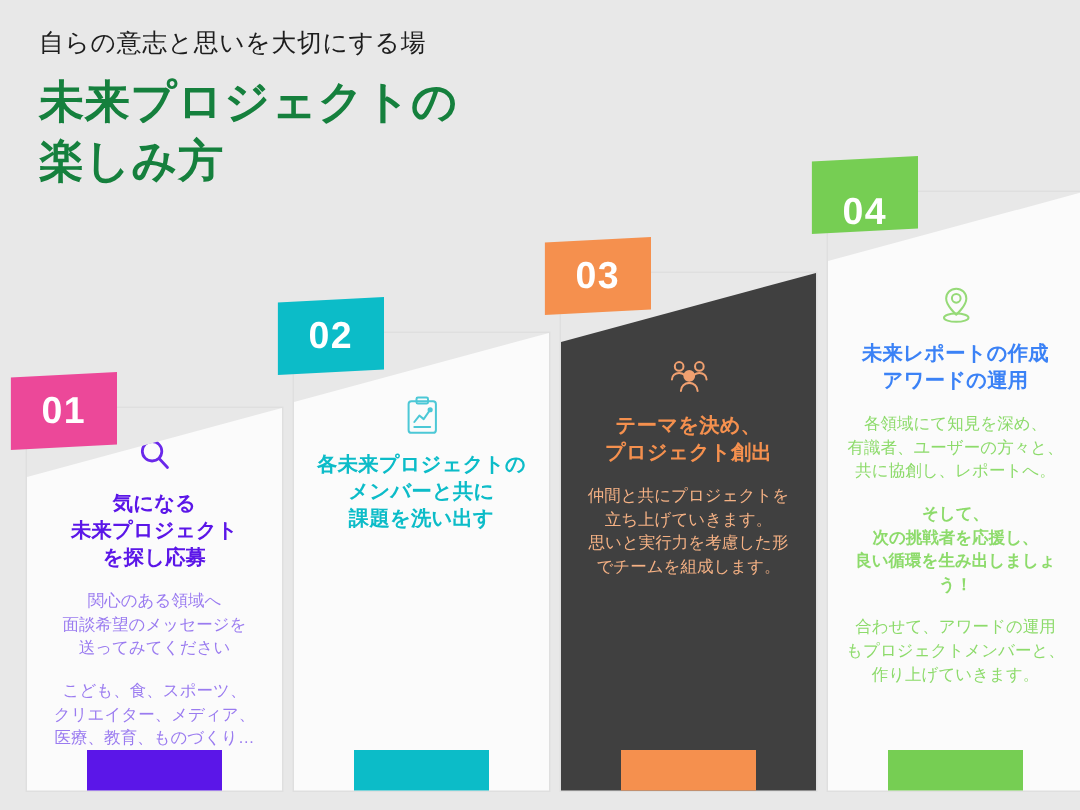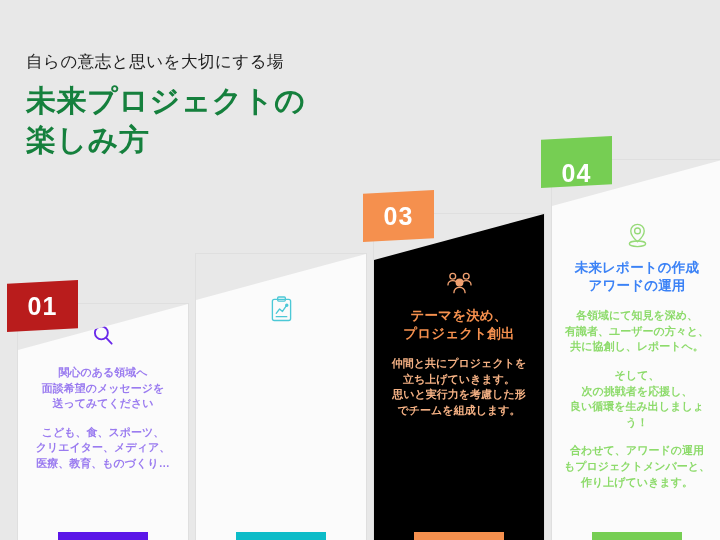--- a/index.html
+++ b/index.html
@@ -11,21 +11,20 @@
     height: 540px;
     overflow: hidden;
     background: #e8e8e8;
     font-family: "Liberation Sans", "DejaVu Sans", sans-serif;
   }
   #stage {
     position: relative;
     width: 720px;
     height: 392px;
     background: #e8e8e8;
-    margin-top: 32px;
   }
 
   
   .header {
     position: absolute;
     left: 26px;
     top: 20px;
     z-index: 40;
   }
   .eyebrow {
@@ -94,21 +93,20 @@
     line-height: 1.34;
     white-space: pre-line;
     letter-spacing: .2px;
   }
   .bodytext {
     font-size: 11px;
     line-height: 1.42;
     white-space: pre-line;
     letter-spacing: 0px;
     margin-top: 13px;
-    font-weight: bold;
   }
   .bodytext.bold { font-weight: bold; }
 
   .footbar {
     position: absolute;
     bottom: 0;
     left: 50%;
     transform: translateX(-50%);
     width: 90px;
     height: 27px;
@@ -154,60 +152,69 @@
 
   <div class="header">
     <div class="eyebrow">自らの意志と思いを大切にする場</div>
     <div class="maintitle">未来プロジェクトの
 楽しみ方</div>
   </div>
 
   <div class="card" id="card-1" style="background: rgb(251, 251, 251);">
     <div class="card-inner">
       <div class="slant" style="background: rgb(232, 232, 232);"></div>
-      <div class="badge" style="background: #b91c1c;">
+      <div class="badge" style="background: #ec4899;">
         <span>01</span>
       </div>
       <div class="card-content">
         <div class="icon-wrap">
           <svg class="icon-svg" width="26" height="26" viewBox="0 0 24 24" fill="none" stroke="#6a28ea" stroke-width="1.7" stroke-linecap="round">
             <circle cx="10.5" cy="10" r="6"></circle>
             <line x1="15" y1="14.6" x2="20" y2="20"></line>
           </svg>
         </div>
+        <div class="heading" style="color: rgb(91, 22, 232);">気になる
+未来プロジェクト
+を探し応募</div>
         <div class="bodytext" style="color: rgb(154, 123, 240);">関心のある領域へ
 面談希望のメッセージを
 送ってみてください</div>
         <div class="bodytext" style="color: rgb(154, 123, 240);">こども、食、スポーツ、
 クリエイター、メディア、
 医療、教育、ものづくり…</div>
       </div>
       <div class="footbar" style="background: rgb(91, 22, 232);"></div>
     </div>
   </div>
 
   <div class="card" id="card-2" style="background: rgb(251, 251, 251);">
     <div class="card-inner">
       <div class="slant" style="background: rgb(232, 232, 232);"></div>
+      <div class="badge" style="background: rgb(12, 188, 200);">
+        <span>02</span>
+      </div>
       <div class="card-content">
         <div class="icon-wrap">
           <svg class="icon-svg" width="23" height="27" viewBox="0 0 24 28" fill="none" stroke="#4cc8d6" stroke-width="1.4" stroke-linecap="round" stroke-linejoin="round">
             <rect x="2.5" y="3.5" width="19" height="22" rx="2"></rect>
             <rect x="8" y="1" width="8" height="4.2" rx="1"></rect>
             <polyline points="6.5,18 10,13.5 13,16 17.5,9.5"></polyline>
             <circle cx="17.5" cy="9.5" r="1.1" fill="#4cc8d6"></circle>
             <line x1="6.5" y1="21.5" x2="17.5" y2="21.5"></line>
           </svg>
         </div>
+        <div class="heading" style="color: rgb(12, 188, 200);">各未来プロジェクトの
+メンバーと共に
+課題を洗い出す</div>
       </div>
       <div class="footbar" style="background: rgb(12, 188, 200);"></div>
     </div>
   </div>
 
-  <div class="card" id="card-3" style="background: #000000;">
+  <div class="card" id="card-3" style="background: #404040;">
     <div class="card-inner">
       <div class="slant" style="background: rgb(232, 232, 232);"></div>
       <div class="badge" style="background: rgb(245, 144, 78);">
         <span>03</span>
       </div>
       <div class="card-content">
         <div class="icon-wrap">
           <svg class="icon-svg" width="27" height="25" viewBox="0 0 28 26" fill="none" stroke="#f0a070" stroke-width="1.4" stroke-linecap="round" stroke-linejoin="round">
             <circle cx="7" cy="5.5" r="3"></circle>
             <path d="M2 14.5c0-2.7 2.2-4.5 5-4.5s5 1.8 5 4.5"></path>

